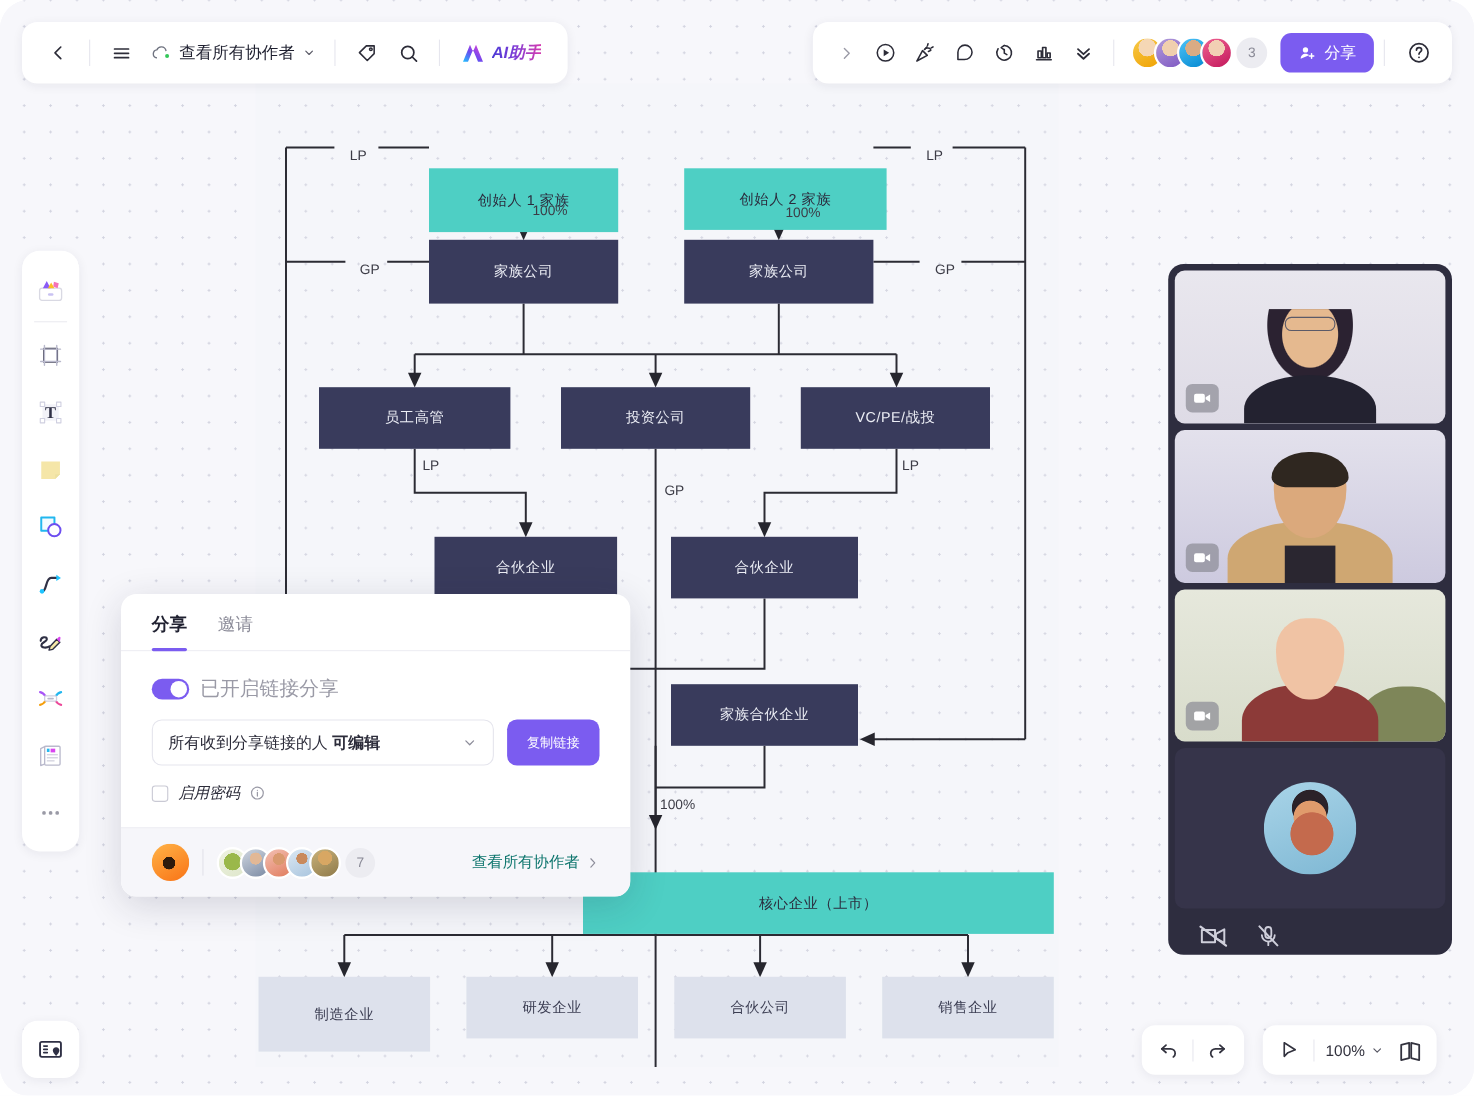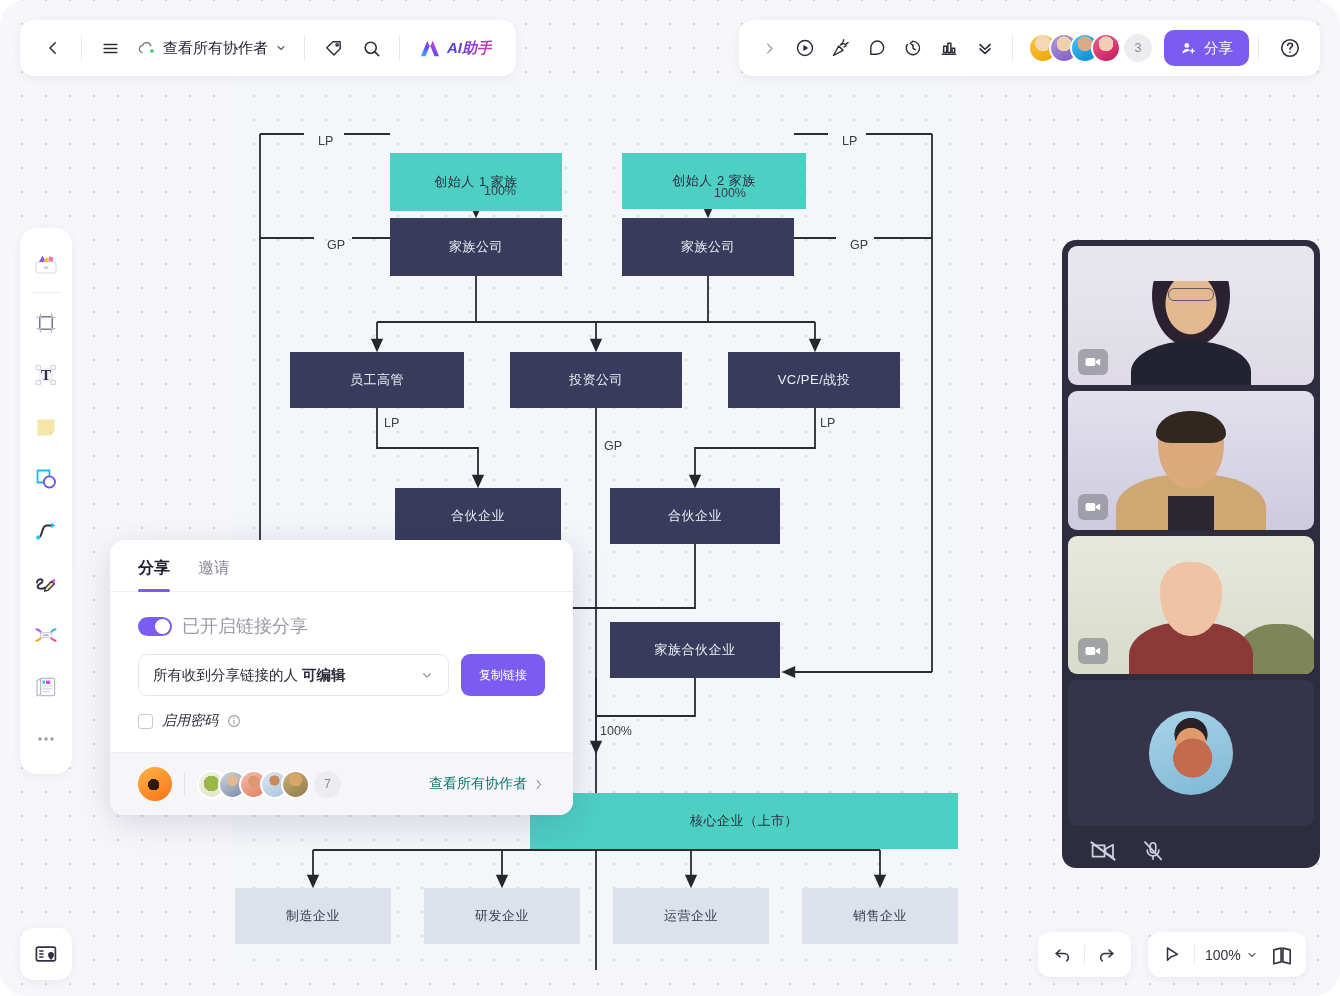--- a/index.html
+++ b/index.html
@@ -411,28 +411,28 @@
         </div>
         <div class="node dark" style="left: 378px; top: 412px; width: 170px; height: 56px;">
           <span>合伙企业</span>
         </div>
         <div class="node dark" style="left: 378px; top: 546px; width: 170px; height: 56px;">
           <span>家族合伙企业</span>
         </div>
         <div class="node teal" style="left: 298px; top: 678px; width: 428px; height: 56px;">
           <span>核心企业（上市）</span>
         </div>
-        <div class="node pale" style="left: 3px; top: 812px; width: 156px; height: 56px;">
+        <div class="node pale" style="left: 3px; top: 812px; width: 156px; height: 68px;">
           <span>制造企业</span>
         </div>
         <div class="node pale" style="left: 192px; top: 812px; width: 156px; height: 56px;">
           <span>研发企业</span>
         </div>
         <div class="node pale" style="left: 381px; top: 812px; width: 156px; height: 56px;">
-          <span>运营企业</span>
+          <span>合伙公司</span>
         </div>
         <div class="node pale" style="left: 570px; top: 812px; width: 156px; height: 56px;">
           <span>销售企业</span>
         </div>
       </div>
     <div id="edgelabels-layer">
         <div class="edge-label" style="left: 86px; top: 58px;">LP</div>
         <div class="edge-label" style="left: 610px; top: 58px;">LP</div>
         <div class="edge-label" style="left: 95px; top: 162px;">GP</div>
         <div class="edge-label" style="left: 618px; top: 162px;">GP</div>

